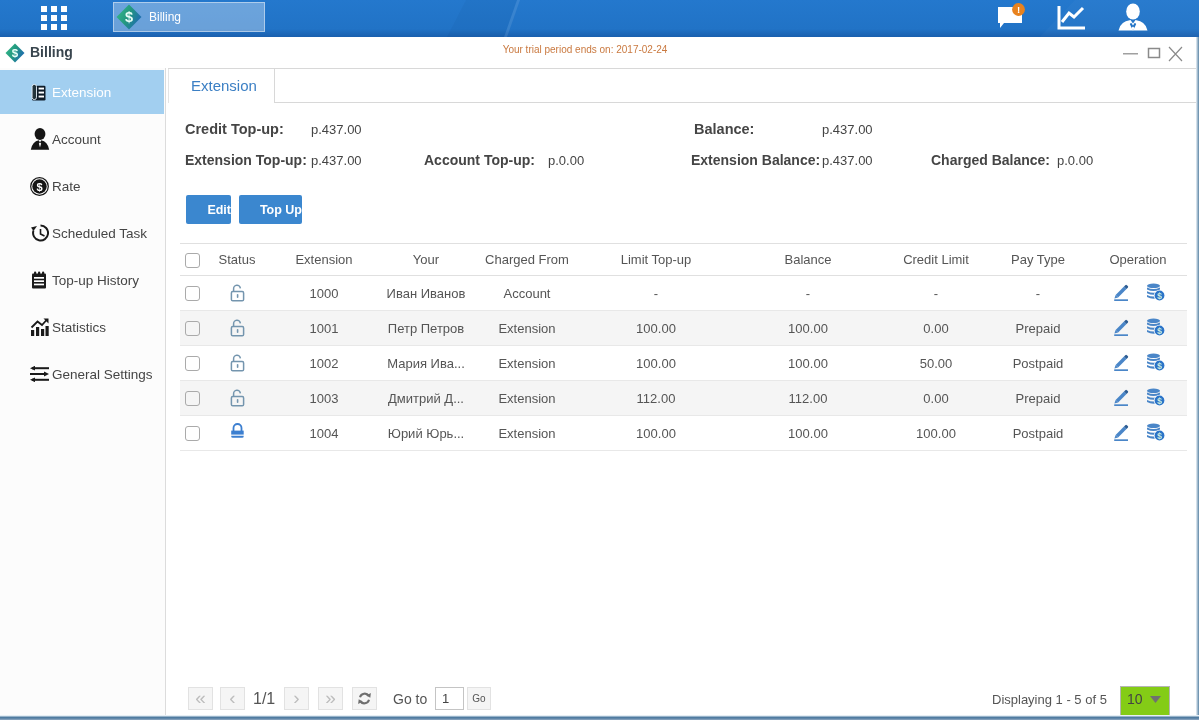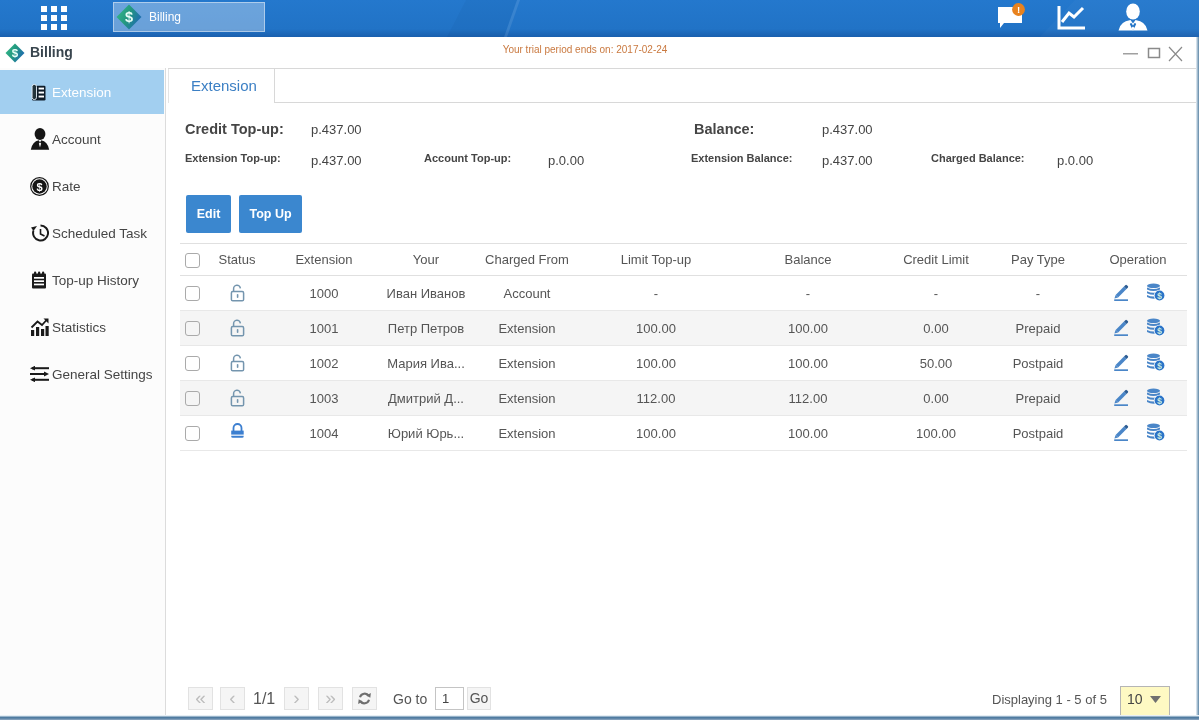--- a/index.html
+++ b/index.html
@@ -22,38 +22,38 @@
 #sidebar { position:absolute; left:0; top:0; width:166px; height:648px; background:#fcfcfc; border-right:1px solid #dcdcdc; }
 .mitem { position:absolute; left:0; width:164px; height:44px; display:flex; align-items:center; color:#454545; font-size:13.5px; }
 .mitem svg { position:absolute; left:30px; }
 .mitem .lbl { position:absolute; left:52px; }
 .mitem.sel { background:#a2cff0; color:#fff; }
 #main { position:absolute; left:166px; top:0; width:1031px; height:648px; background:#fff; }
 #tabbar { position:absolute; left:2px; top:0; width:1029px; height:34px; border-top:1px solid #d8d8d8; }
 #tabbar .bline { position:absolute; left:107px; top:33px; width:922px; height:1px; background:#d8d8d8; }
 #tabbar .tab { position:absolute; left:0; top:0; width:107px; height:34px; border-left:1px solid #e4e4e4; border-right:1px solid #d8d8d8;
   color:#3b7fc4; font-size:15px; line-height:33px; padding-left:22px; background:#fff; }
-.sumlbl { position:absolute; font-size:11px; font-weight:bold; color:#454545; }
+.sumlbl { position:absolute; font-size:14px; font-weight:bold; color:#454545; }
 .sumlbl.big { font-size:14.5px; }
 .sumval { position:absolute; font-size:13px; color:#444; }
-.bluebtn { position:absolute; top:127px; height:38px; background:#3b87cf; color:#fff; font-size:12.5px; font-weight:bold;
-  border:none; border-radius:2px; text-align:center; font-family:"Liberation Sans",sans-serif; }
+.bluebtn { position:absolute; top:127px; height:29px; background:#3b87cf; color:#fff; font-size:12.5px; font-weight:bold;
+  border:none; border-radius:2px; text-align:right; font-family:"Liberation Sans",sans-serif; }
 #tbl { position:absolute; left:14px; top:175px; width:1007px; border-collapse:collapse; table-layout:fixed; }
 #tbl th { font-weight:normal; font-size:13px; color:#555; height:32px; border-top:1px solid #e0e0e0; border-bottom:1px solid #e0e0e0; }
 #tbl td { font-size:13px; color:#555; height:35px; text-align:center; border-bottom:1px solid #e8e8e8; }
 #tbl tr.alt td { background:#f5f5f5; }
 .cb { display:inline-block; width:15px; height:15px; border:1px solid #aaa; border-radius:3px; background:transparent; vertical-align:middle; }
 #pager { position:absolute; left:14px; top:619px; width:1007px; height:24px; }
 .pbtn { position:absolute; top:0; width:25px; height:23px; background:#f5f5f5; border:1px solid #e2e2e2;
   text-align:center; line-height:20px; color:#bdbdbd; font-size:19px; }
 #pager .ptext { position:absolute; top:3px; font-size:16px; color:#555; }
 #goinp { position:absolute; left:255px; top:0; width:29px; height:23px; border:1px solid #c4c4c4; font-size:13px; text-align:left; padding-left:6px; color:#444; font-family:"Liberation Sans",sans-serif; }
-#gobtn { position:absolute; left:287px; top:0; width:24px; height:23px; background:#f5f5f5; border:1px solid #e2e2e2; font-size:14px; color:#555; text-align:center; line-height:21px; }
+#gobtn { position:absolute; left:287px; top:0; width:24px; height:23px; background:#f5f5f5; border:1px solid #e2e2e2; font-size:10px; color:#555; text-align:center; line-height:21px; }
 .disp { position:absolute; top:5px; left:812px; font-size:13px; color:#555; }
-#psel { position:absolute; left:940px; top:-1px; width:50px; height:30px; border:1px solid #b5b5b5; background:#fef9c3; }
+#psel { position:absolute; left:940px; top:-1px; width:50px; height:30px; border:1px solid #b5b5b5; background:#84cc16; }
 #psel .v { position:absolute; left:6px; top:4px; font-size:14px; color:#444; }
 #rightedge { position:absolute; right:0; top:37px; width:3px; height:683px; background:linear-gradient(90deg,#eaf2f8,#5b84a4); }
 #bottomstrip { position:absolute; left:0; top:715px; width:1199px; height:5px;
   background:linear-gradient(180deg,#eef5f9 0,#dfeaf2 1px,#4f7ba0 2px,#4f7ba0 3px,#93abc4 5px); }
 </style>
 </head>
 <body>
 <div id="topbar">
   <svg width="1199" height="37" style="position:absolute;left:0;top:0">
     <polygon points="447,37 466,0 517,0 504,37" fill="rgba(10,20,60,0.035)"></polygon>

